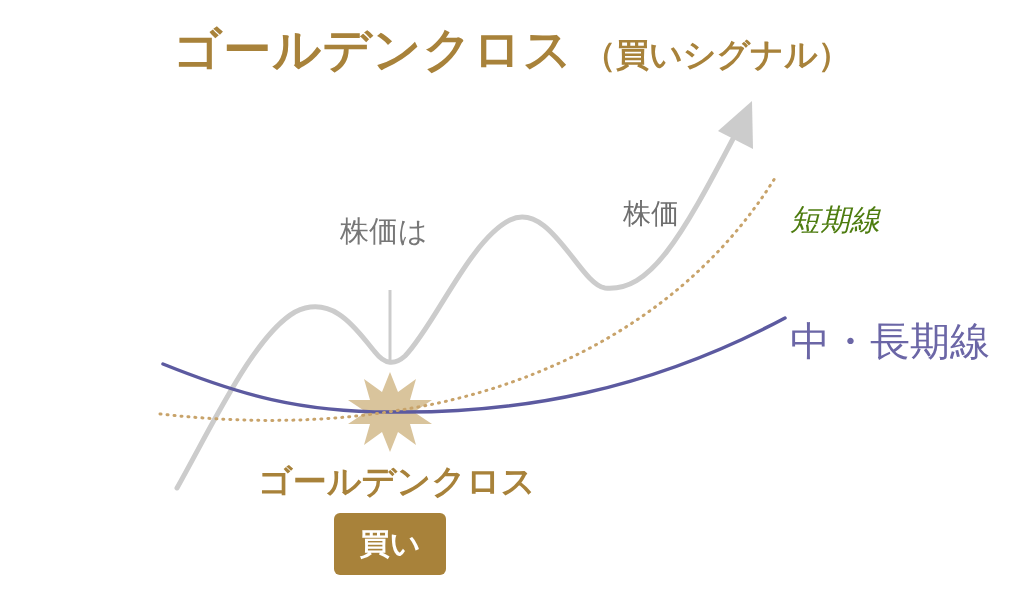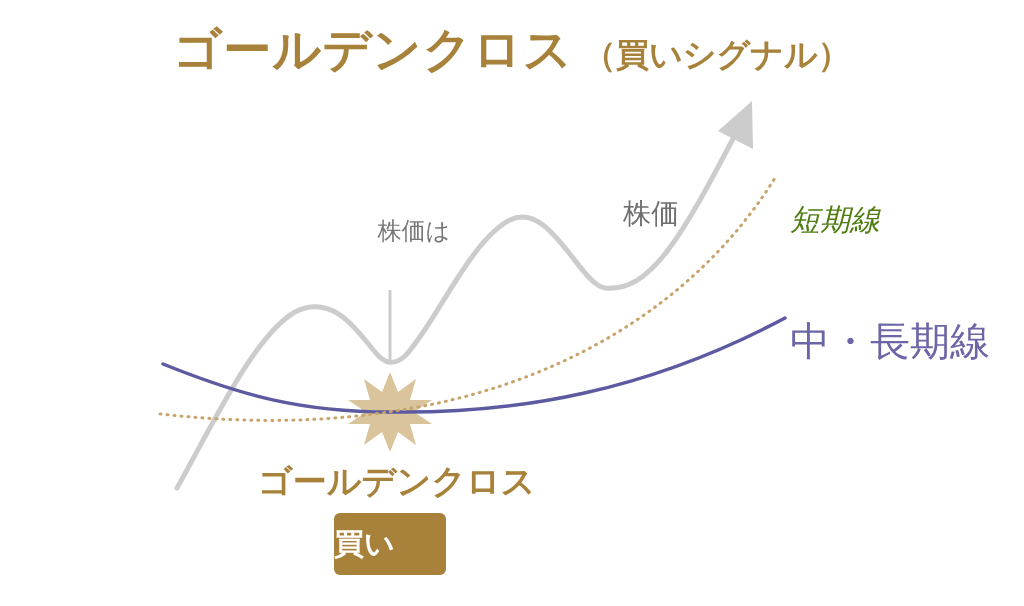--- a/index.html
+++ b/index.html
@@ -4,30 +4,30 @@
   <style>
     html, body { margin: 0; padding: 0; background: #ffffff; }
     body { width: 1024px; height: 606px; position: relative; overflow: hidden;
            font-family: "DejaVu Sans", "Liberation Sans", sans-serif; }
     .title { position: absolute; left: 0; top: 18px; width: 1024px; text-align: center;
              color: #a8823a; font-weight: bold; white-space: nowrap; }
     .title .main { font-size: 48px; letter-spacing: 1px; }
     .title .sub { font-size: 33px; margin-left: 10px; }
     svg.chart { position: absolute; left: 0; top: 0; }
     .lbl { position: absolute; white-space: nowrap; }
-    .lbl-note { left: 340px; top: 214px; width: 110px; text-align: right;
-                font-size: 24px; line-height: 34px; color: #777777; }
+    .lbl-note { left: 340px; top: 214px; width: 110px; text-align: left;
+                font-size: 29px; line-height: 34px; color: #777777; }
     .lbl-price { left: 582px; top: 195px; font-size: 28px; color: #6f6f6f; margin-left: 41px; }
     .lbl-short { left: 790px; top: 200px; font-size: 30px; color: #4d7c0f; font-style: italic; }
     .lbl-long { left: 790px; top: 314px; font-size: 40px; color: #6b66a6; }
     .lbl-gc { left: 258px; top: 459px; font-size: 34px; font-weight: bold; color: #a8823a; }
     .buy-btn { position: absolute; left: 334px; top: 513px; width: 112px; height: 62px;
                background: #a8823a; border-radius: 6px; color: #ffffff;
                font-size: 30px; font-weight: bold; display: flex;
-               align-items: center; }
+               align-items: center; justify-content: center; }
   </style>
 </head>
 <body>
 
 <div class="title">
   <span class="main">ゴールデンクロス</span><span class="sub">（買いシグナル）</span>
 </div>
 
 <svg class="chart" width="1024" height="606" viewBox="0 0 1024 606">
 

